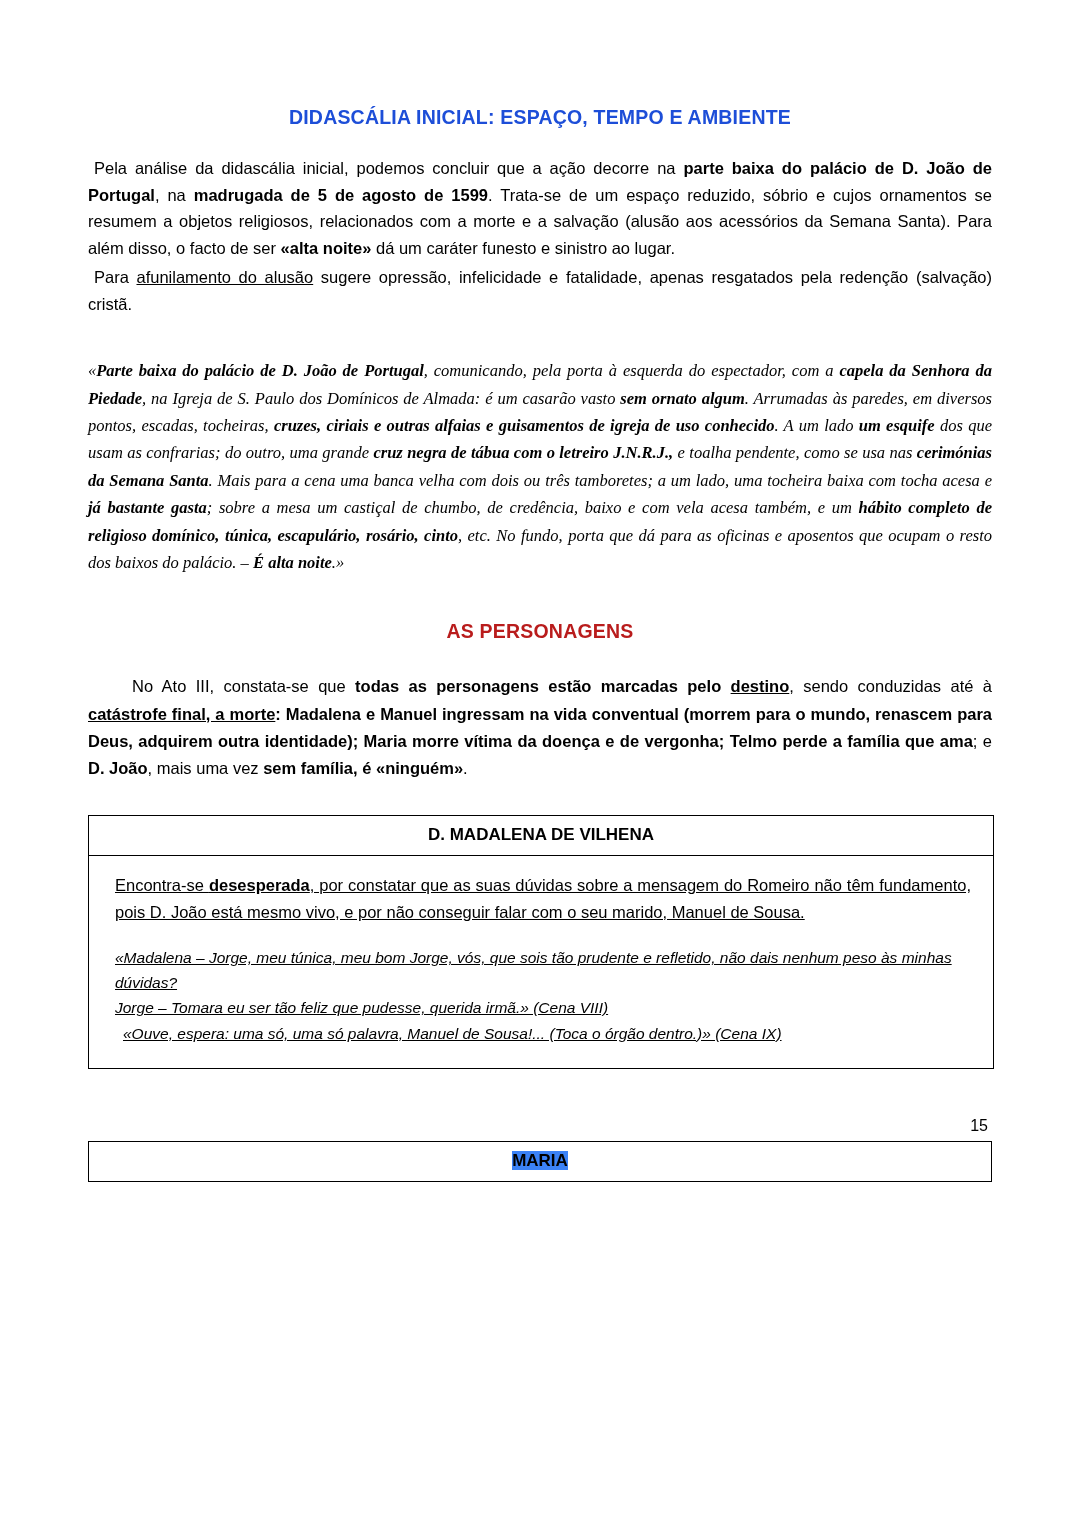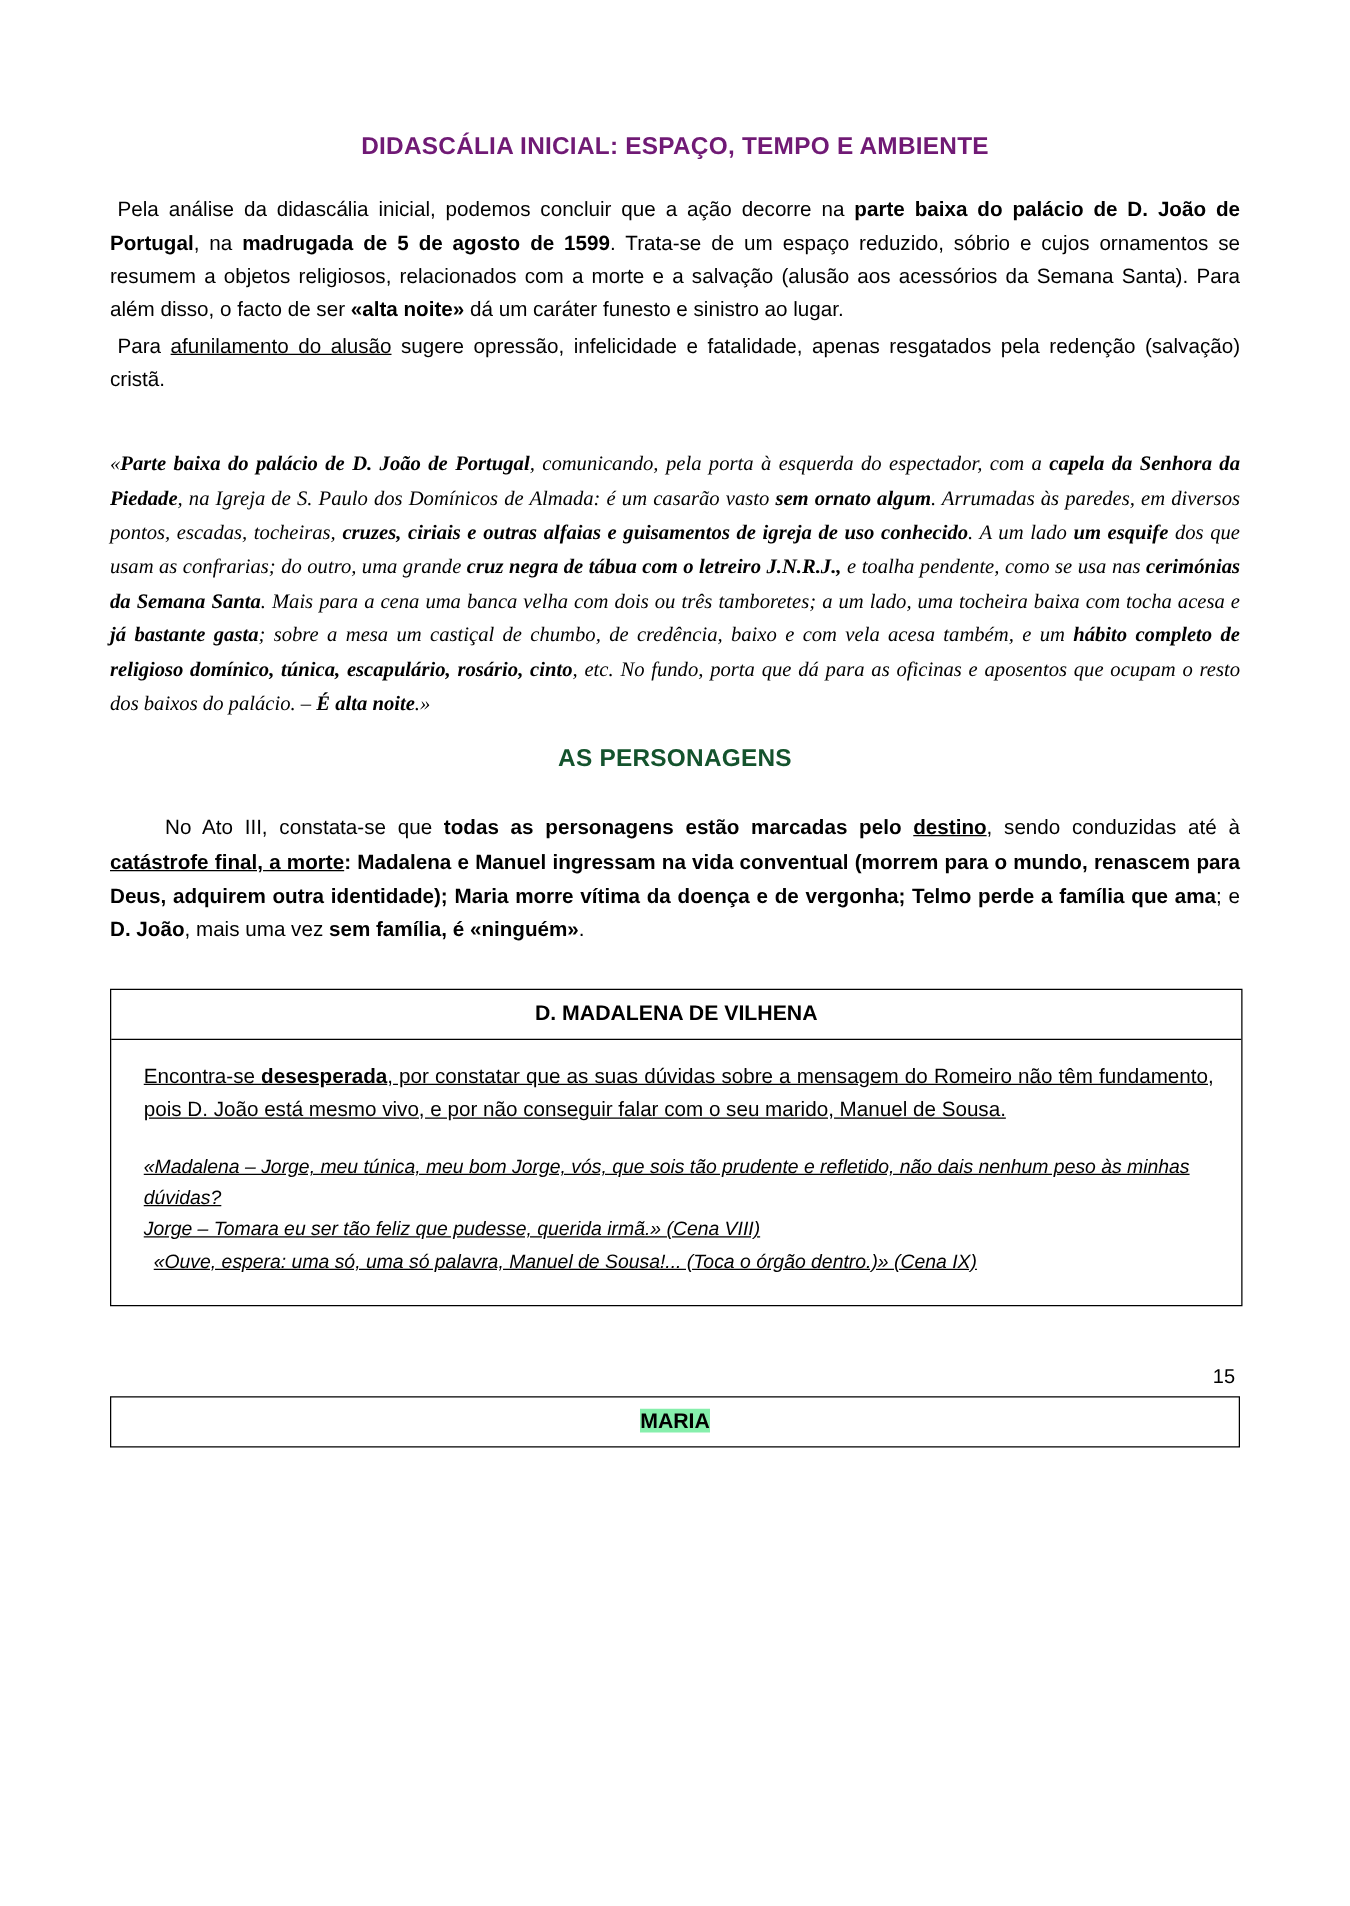--- a/index.html
+++ b/index.html
@@ -16,31 +16,31 @@
   .page {
     position: relative;
     width: 1080px;
     min-height: 1525px;
     box-sizing: border-box;
     padding: 96px 88px 40px 88px;
   }
   h1.section-title {
     font-size: 19.5px;
     font-weight: bold;
-    color: #701a75;
+    color: #1d4ed8;
     text-align: center;
     margin: 10px 0 26px 0;
     letter-spacing: 0.2px;
   }
   h2.section-title {
     font-size: 19.5px;
     font-weight: bold;
-    color: #14532d;
+    color: #b91c1c;
     text-align: center;
-    margin: 20px 0 30px 0;
+    margin: 44px 0 30px 0;
     letter-spacing: 0.2px;
   }
   p {
     margin: 0;
     font-size: 16.5px;
     line-height: 1.62;
     text-align: justify;
   }
   .para-intro {
     text-indent: 6px;
@@ -104,21 +104,21 @@
     width: 100%;
     box-sizing: border-box;
   }
   .bottom-header {
     text-align: center;
     font-weight: bold;
     font-size: 17px;
     padding: 9px 6px 10px 6px;
   }
   .hl {
-    background: #86efac;
+    background: #3b82f6;
   }
 </style>
 </head>
 <body>
 
 <div class="page">
 
   <h1 class="section-title">DIDASCÁLIA INICIAL: ESPAÇO, TEMPO E AMBIENTE</h1>
 
   <p class="para-intro"><span> Pela análise da didascália inicial, podemos concluir que a ação decorre na </span><b>parte baixa do palácio de D. João de Portugal</b><span>, na </span><b>madrugada de 5 de agosto de 1599</b><span>. Trata-se de um espaço reduzido, sóbrio e cujos ornamentos se resumem a objetos religiosos, relacionados com a morte e a salvação (alusão aos acessórios da Semana Santa). Para além disso, o facto de ser </span><b>«alta noite»</b><span> dá um caráter funesto e sinistro ao lugar.</span></p>

